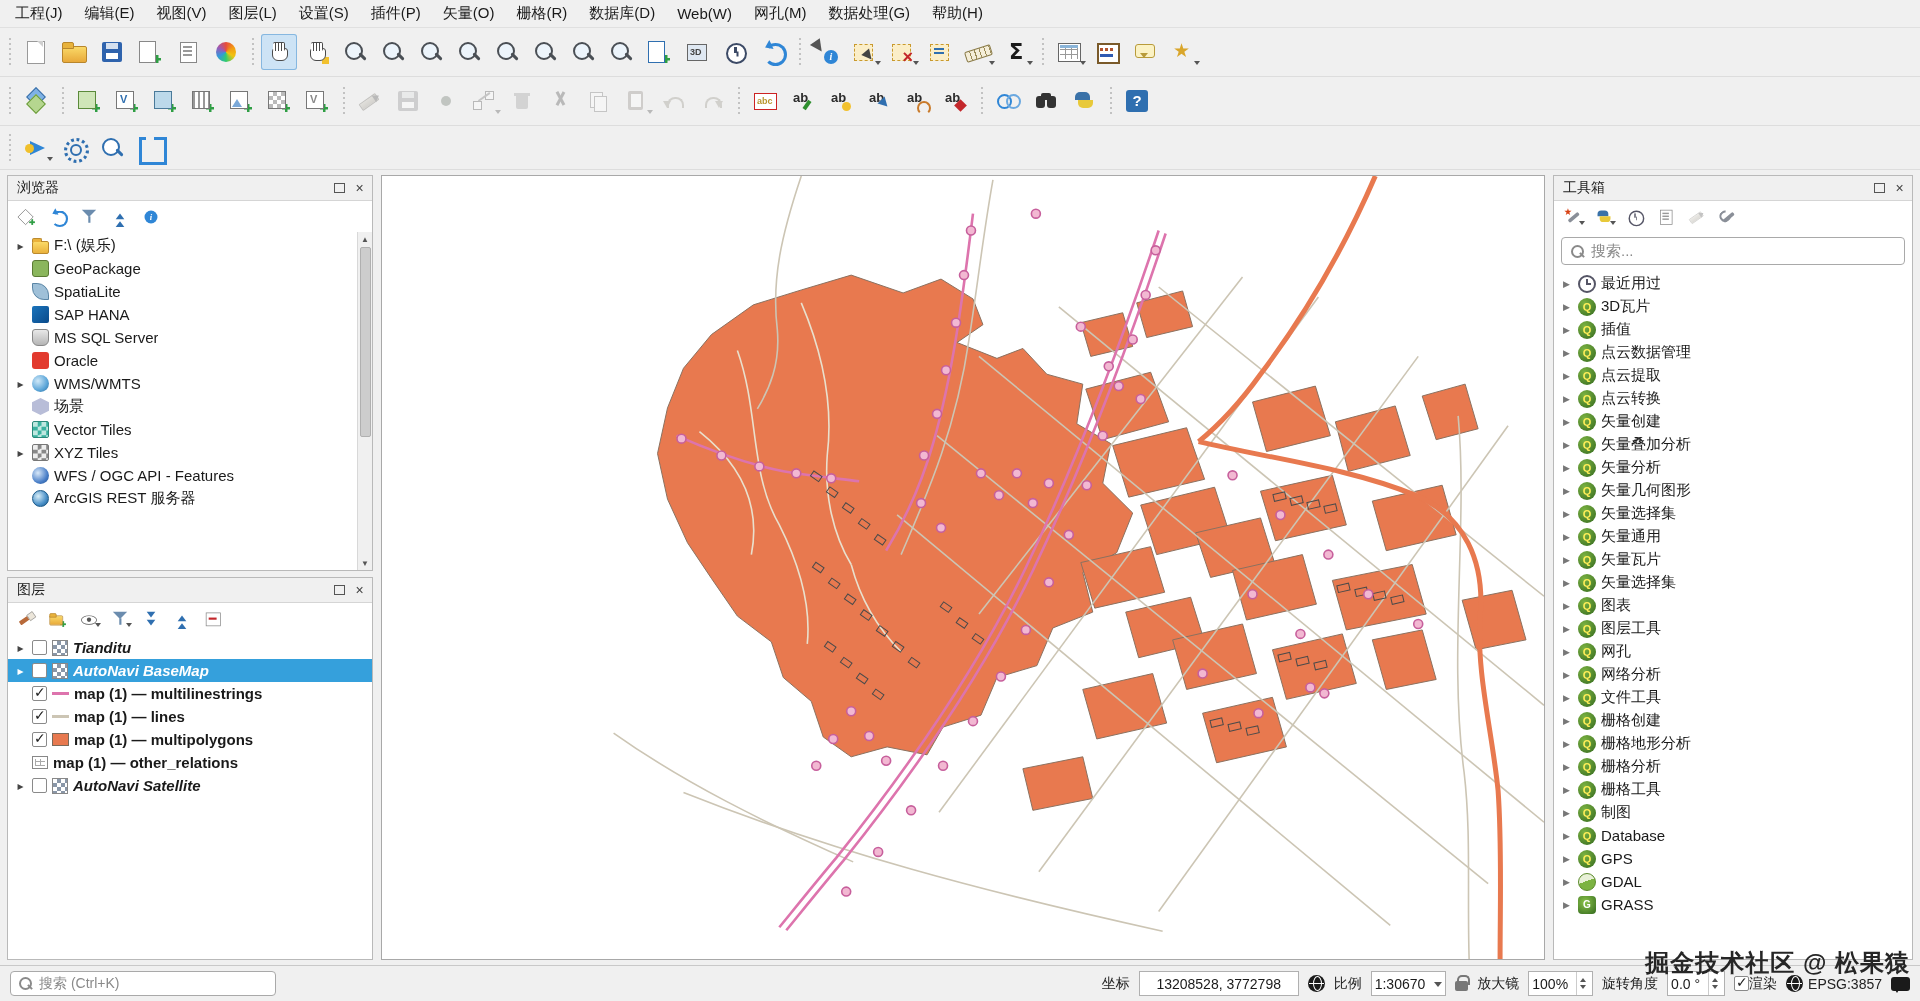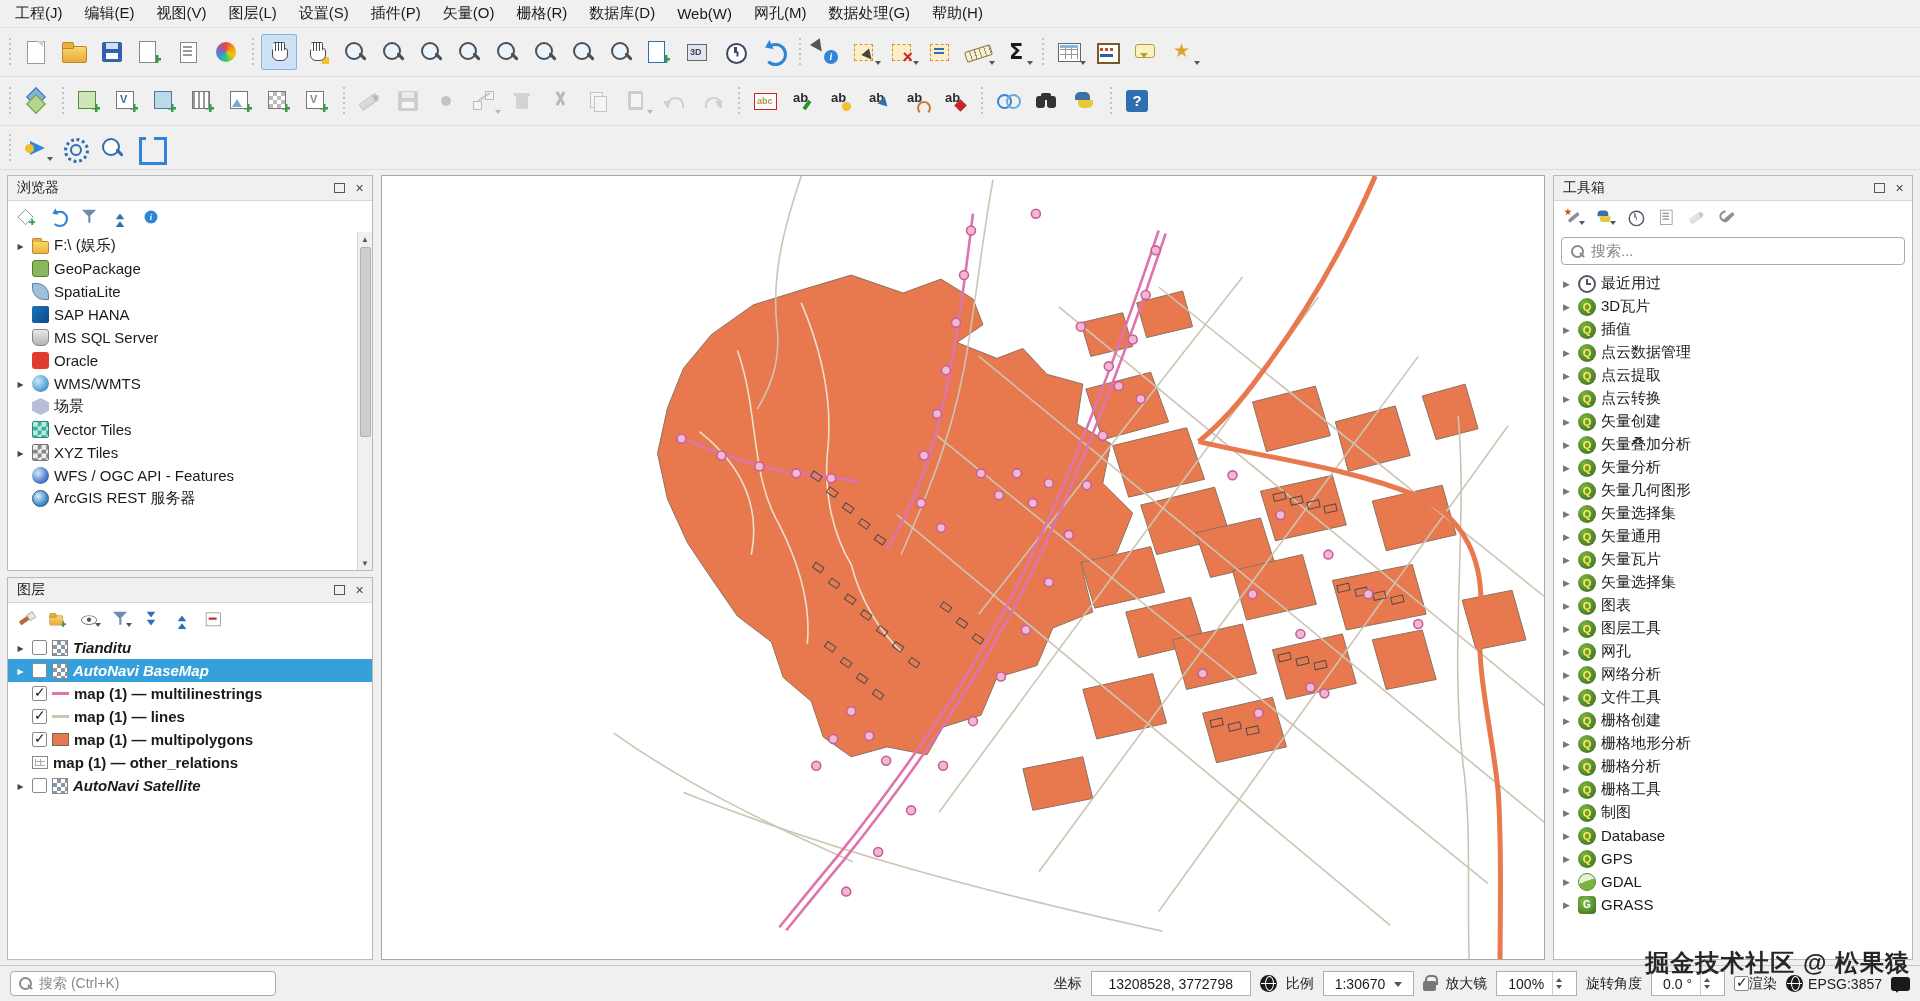--- a/index.html
+++ b/index.html
@@ -249,21 +249,21 @@
 .roads-orange path{stroke:var(--polygon-fill);fill:none;stroke-width:5}
 .roads-pink path{stroke:var(--line-pink);stroke-width:2.6;fill:none}
 .bldg rect{fill:none;stroke:#4a4a4a;stroke-width:1}
 .pts circle{fill:var(--point-fill);stroke:var(--point-stroke);stroke-width:1.6}
 
 
 .statusbar{height:36px;background:#f0f0f0;border-top:1px solid #c9c9c9;display:flex;align-items:center;padding:0 10px;gap:9px;font-size:14px;flex:0 0 auto}
 .sb-search{width:266px;height:25px;background:#fff;border:1px solid #a9a9a9;border-radius:4px;display:flex;align-items:center;gap:7px;padding:0 8px;color:#8a8a8a;flex:0 0 auto}
 .sb-right{margin-left:auto;display:flex;align-items:center;gap:9px}
 .sb-label{color:#222;white-space:nowrap}
-.sb-input,.sb-combo,.sb-spin{background:#fff;border:1px solid #b0b0b0;height:25px;padding:0 11px;display:inline-flex;align-items:center;white-space:nowrap}
+.sb-input,.sb-combo,.sb-spin{background:#fff;border:1px solid #b0b0b0;height:25px;padding:0 3px;display:inline-flex;align-items:center;white-space:nowrap}
 .sb-input{width:160px;justify-content:center}
 .dd{width:0;height:0;border:4px solid transparent;border-top:5px solid #555;margin-left:9px;margin-top:5px}
 .spin-arrows{width:13px;height:23px;border-left:1px solid #ccc;margin-left:8px;position:relative}
 .spin-arrows::before{content:"";position:absolute;left:3px;top:3px;border:3.5px solid transparent;border-bottom:4.5px solid #555}
 .spin-arrows::after{content:"";position:absolute;left:3px;bottom:3px;border:3.5px solid transparent;border-top:4.5px solid #555}
 .sb-globe{width:17px;height:17px;border-radius:50%;position:relative;background:#1a1a1a;flex:0 0 auto}
 .sb-globe::before{content:"";position:absolute;left:1px;right:1px;top:7.5px;height:1.5px;background:#fff}
 .sb-globe::after{content:"";position:absolute;left:5px;top:1px;bottom:1px;width:7px;border:1.5px solid #fff;border-radius:50%}
 .sb-lock{width:13px;height:10px;background:#777;border-radius:2px;position:relative;margin-top:5px;flex:0 0 auto}
 .sb-lock::before{content:"";position:absolute;left:1.5px;top:-6px;width:9px;height:8px;border:2px solid #777;border-bottom:none;border-radius:5px 5px 0 0}

